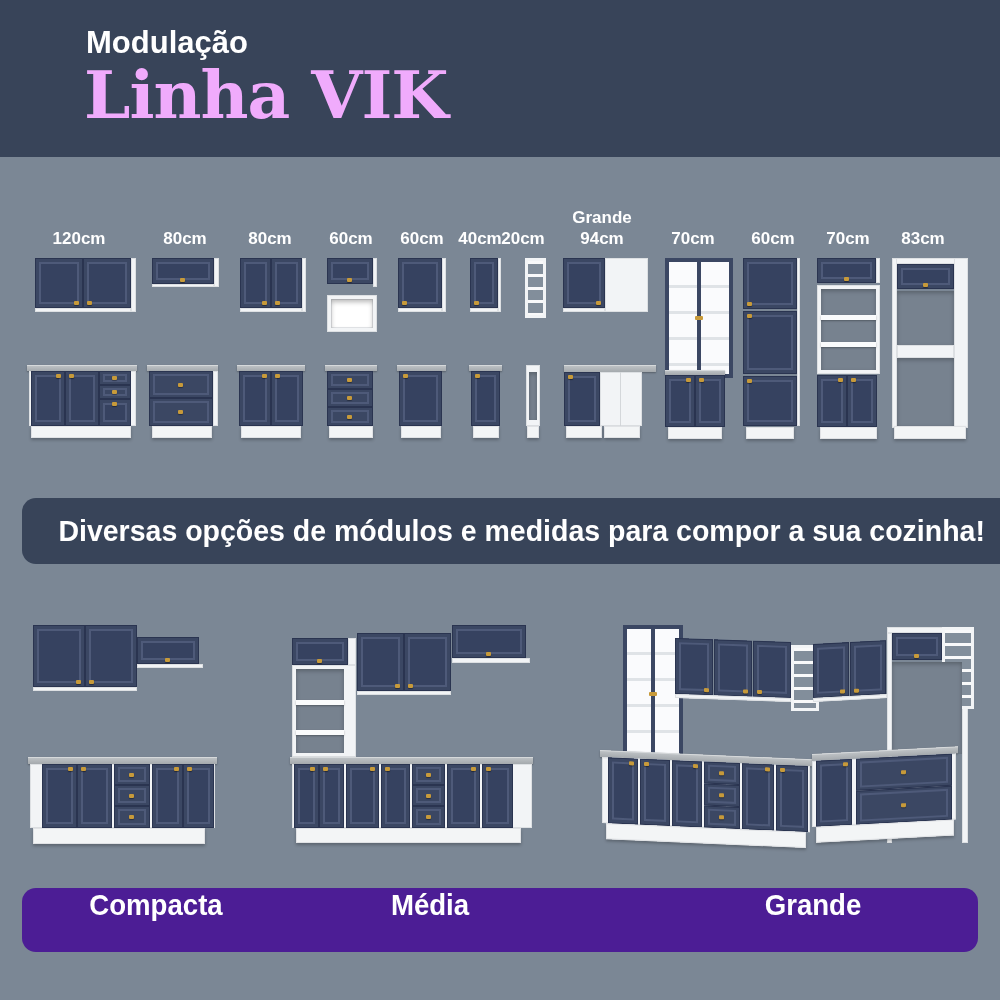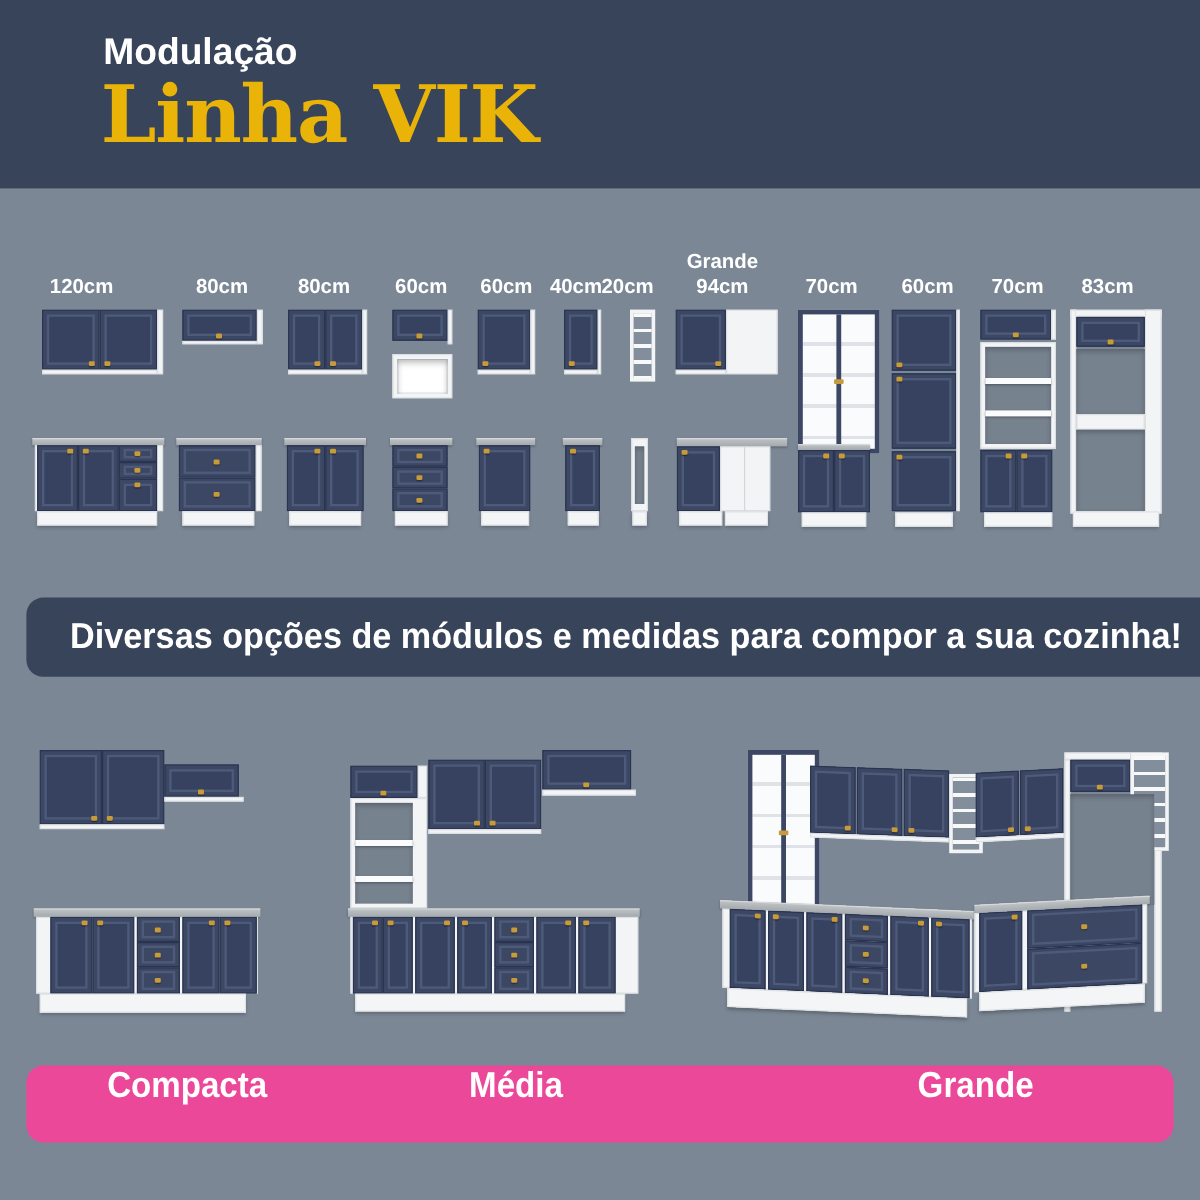--- a/index.html
+++ b/index.html
@@ -2,21 +2,21 @@
 <html><head>
 <meta charset="utf-8">
 <style>
   html,body{margin:0;padding:0;}
   .stage{position:relative;width:1000px;height:1000px;background:#7b8795;overflow:hidden;
          font-family:"Liberation Sans",sans-serif;}
   .abs{position:absolute;}
   
   .hdr{position:absolute;left:0;top:0;width:1000px;height:157px;background:#384459;}
   .kicker{position:absolute;left:86px;top:26px;font:bold 31px/34px "Liberation Sans",sans-serif;color:#fff;}
-  .title{position:absolute;left:84px;top:58px;font:bold 66px/74px "DejaVu Serif",serif;color:#eab308;letter-spacing:-1px;}
+  .title{position:absolute;left:84px;top:58px;font:bold 66px/74px "DejaVu Serif",serif;color:#f0abfc;letter-spacing:-1px;}
   
   .door{position:absolute;background:#3b4763;box-shadow:inset 0 0 0 1px #2a3450;}
   .door::before{content:"";position:absolute;top:4px;left:4px;right:4px;bottom:4px;
                 border:2px solid #4e5a79;background:#364260;}
   .h-bc::after,.h-tc::after,.h-tl::after,.h-tr::after,.h-bl::after,.h-br::after{
       content:"";position:absolute;width:5px;height:4px;background:#c79a3a;border-radius:1px;
       box-shadow:0 1px 1px rgba(0,0,0,.4);z-index:2;}
   .h-bc::after{bottom:2px;left:50%;margin-left:-3px;}
   .h-tc::after{top:3px;left:50%;margin-left:-3px;}
   .h-tl::after{top:3px;left:4px;}   .h-tr::after{top:3px;right:4px;}
@@ -40,38 +40,38 @@
       background:#c79a3a;border-radius:1px;}
   .niche{position:absolute;background:#ffffff;box-shadow:inset 0 3px 5px rgba(0,0,0,.28),inset 0 0 0 1px #e4e6e9;}
   
   .mlabel{position:absolute;top:205px;width:70px;height:44px;display:flex;flex-direction:column;
       justify-content:flex-end;align-items:center;font:bold 17px/21px "Liberation Sans",sans-serif;color:#fff;
       text-align:center;}
   
   .banner{position:absolute;left:22px;top:498px;width:1000px;height:66px;background:#384459;border-radius:14px;
       display:flex;align-items:center;justify-content:center;}
   .banner span{font:bold 30px "Liberation Sans",sans-serif;color:#fff;transform:scaleX(.95);white-space:nowrap;}
-  .legend{position:absolute;left:22px;top:888px;width:956px;height:64px;background:#ec4899;border-radius:14px;}
+  .legend{position:absolute;left:22px;top:888px;width:956px;height:64px;background:#4c1d95;border-radius:14px;}
   .legend span{position:absolute;top:0;width:160px;height:64px;line-height:64px;text-align:center;
       font:bold 30px "Liberation Sans",sans-serif;color:#fff;transform:scaleX(.92);}
   .grp{display:contents;}
 </style>
 </head>
 <body>
 
 <div class="stage">
 
   
   <div class="hdr">
     <div class="kicker">Modulação</div>
     <div class="title">Linha VIK</div>
   </div>
 
   
-  <div class="mlabel" style="left:33px">
+  <div class="mlabel" style="left:44px">
       <span>120cm</span>
     </div>
   <div class="mlabel" style="left:150px">
       <span>80cm</span>
     </div>
   <div class="mlabel" style="left:235px">
       <span>80cm</span>
     </div>
   <div class="mlabel" style="left:316px">
       <span>60cm</span>

